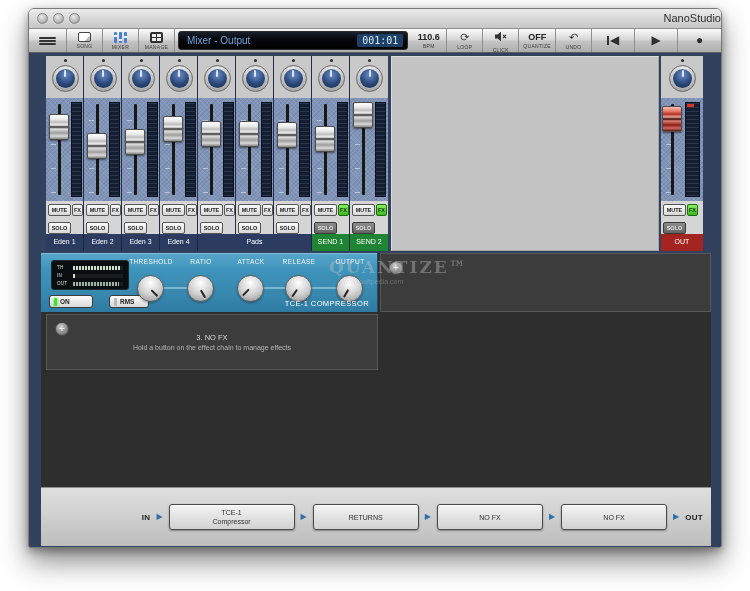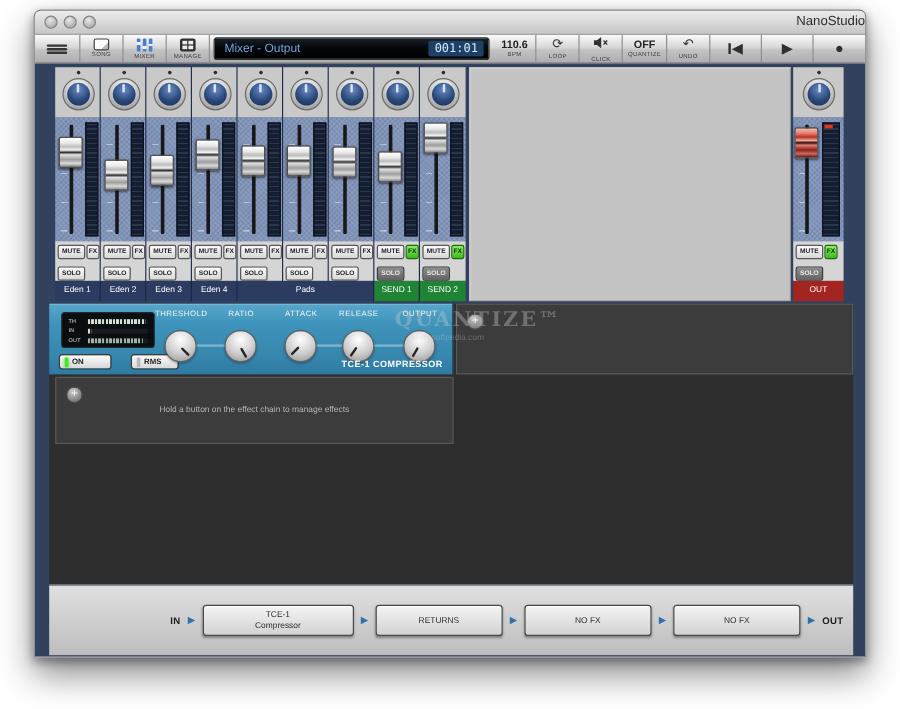--- a/index.html
+++ b/index.html
@@ -132,21 +132,21 @@
   .led { width:3px; height:8px; border-radius:1px; background:#b9b9b9; }
   .led.on { background:#46e22c; box-shadow:0 0 3px #46e22c; }
   .cknob { position:absolute; top:22px; width:27px; height:27px; border-radius:50%;
     border:1px solid #5f5f5f; box-shadow:0 1px 2px rgba(0,0,0,.35);
     background:radial-gradient(circle at 50% 28%, #fff, #cdcdcd 55%, #8e8e8e); }
   .ckwrap { position:absolute; inset:0; }
   .ckp { position:absolute; left:50%; top:2px; width:2px; height:9px; margin-left:-1px;
     background:#242424; border-radius:1px; }
   .cklab { position:absolute; top:5px; width:60px; text-align:center; font-size:6.5px;
     color:#f2f6f8; letter-spacing:.4px; }
-  #comp-title { position:absolute; right:8px; bottom:4px; font-size:7.5px; font-weight:bold;
+  #comp-title { position:absolute; right:8px; bottom:4px; font-size:7.5px; font-weight:normal;
     color:#fff; letter-spacing:.4px; }
   
   #watermark { position:absolute; left:300px; top:204px; pointer-events:none; z-index:5; }
   #wm1 { font-family:"DejaVu Serif",serif; font-weight:bold; font-size:17px; letter-spacing:2px;
     color:rgba(200,200,200,.38); }
   #wm2 { font-size:7px; color:rgba(200,200,200,.32); margin:1px 0 0 14px; }
   
   #chainbar { position:absolute; left:12px; top:434px; width:670px; height:59px;
     background:linear-gradient(180deg,#e0e0e0,#bdbdbd); border-top:1px solid #909090;
     display:flex; align-items:center; justify-content:flex-end; gap:6px; padding-right:8px; }
@@ -551,20 +551,21 @@
         <div id="comp-title">TCE-1 COMPRESSOR</div>
       </div>
 
       <div class="fxpanel" id="slot2">
         <div class="plusbtn">+</div>
       </div>
 
       <div class="fxpanel" id="slot3">
         <div class="plusbtn">+</div>
         <div class="fxmsg">
+          <div class="t1">3. NO FX</div>
           <div class="t2">Hold a button on the effect chain to manage effects</div>
         </div>
       </div>
     </div>
 
     <div id="watermark">
       <div id="wm1">QUANTIZE™</div>
       <div id="wm2">www.softpedia.com</div>
     </div>
 

